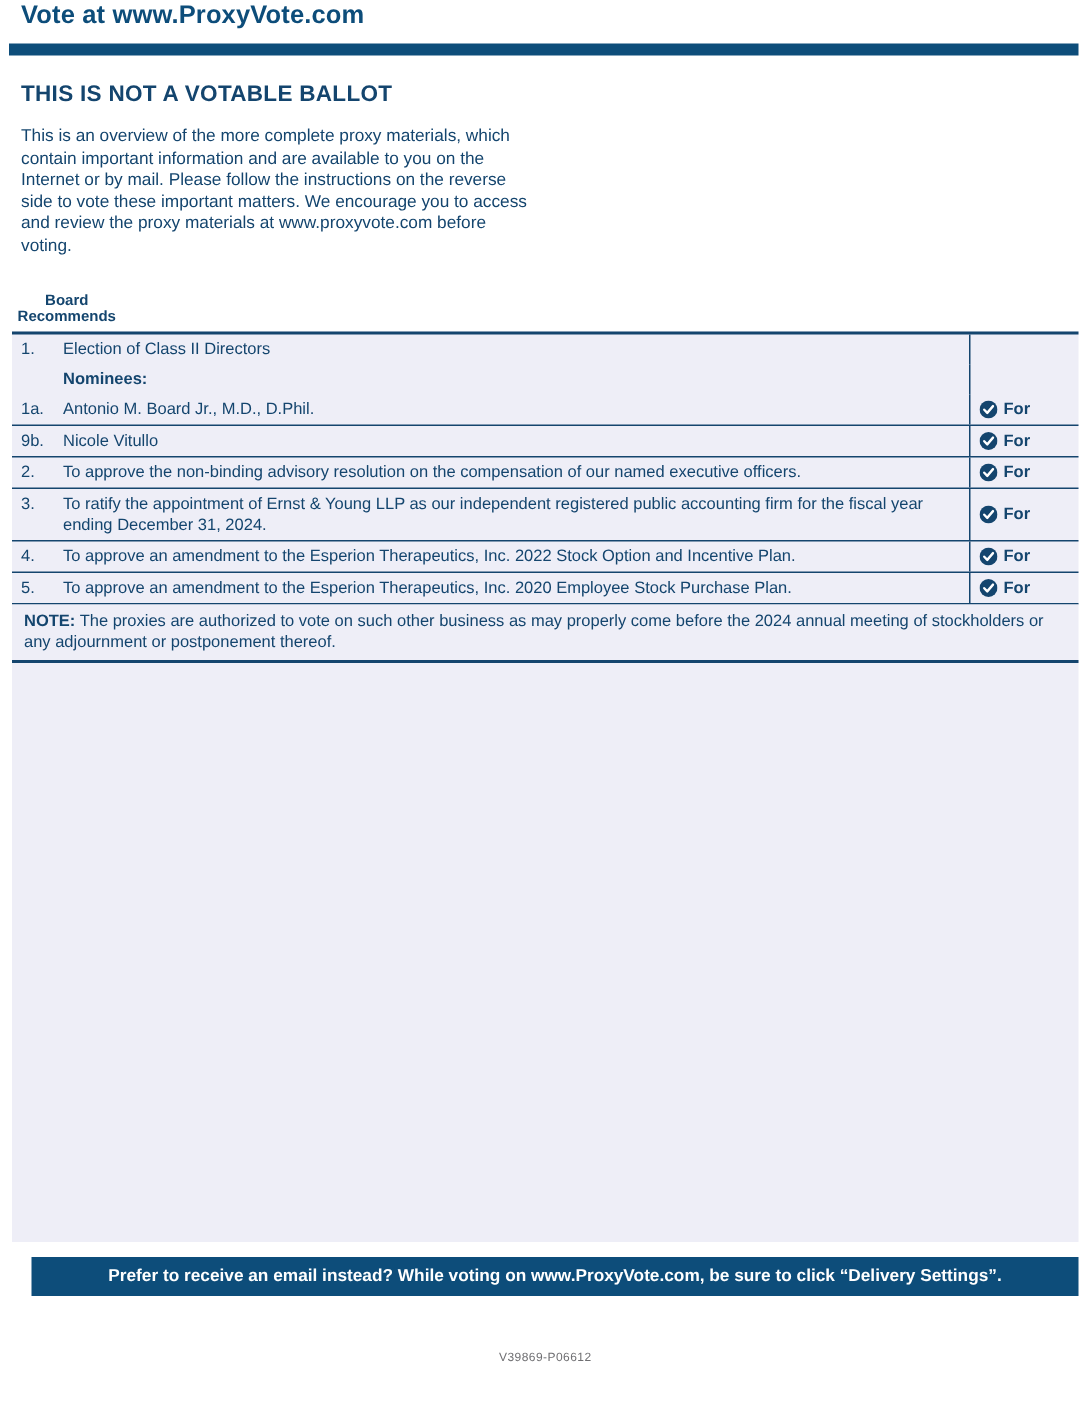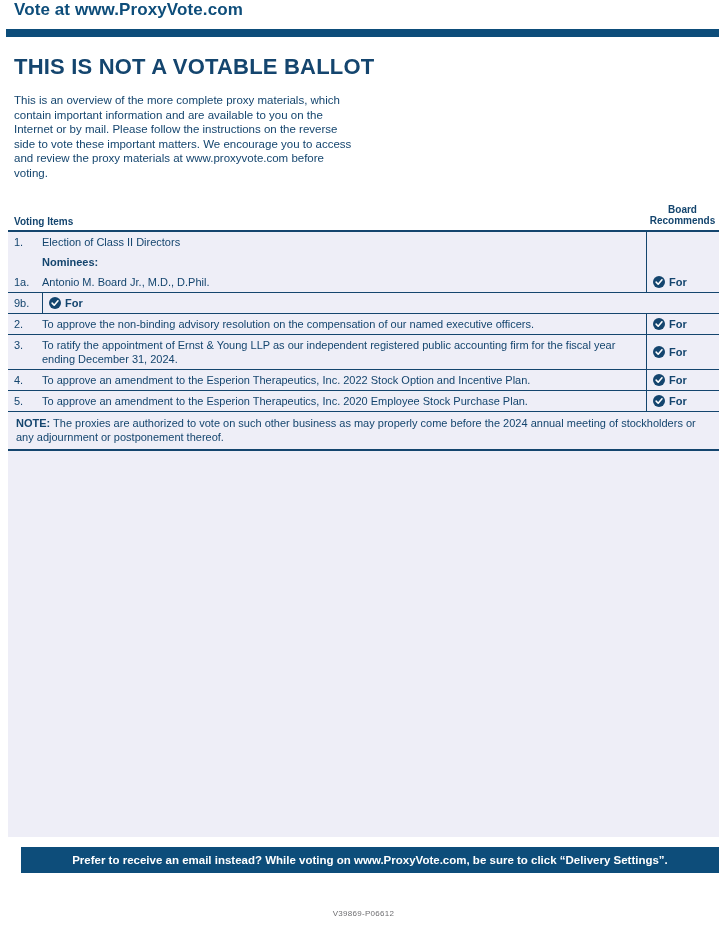--- a/index.html
+++ b/index.html
@@ -33,21 +33,21 @@
     margin-right: 8px;
     height: 8px;
     background: #0d4d7a;
   }
 
   
   .intro {
     padding: 17px 0 0 14px;
   }
   .intro-title {
-    font-size: 22px;
+    font-size: 15px;
     font-weight: bold;
     color: #14456e;
     letter-spacing: 0.2px;
   }
   .intro-body {
     margin-top: 13px;
     font-size: 11.5px;
     line-height: 14.6px;
     color: #14456e;
     width: 345px;
@@ -180,21 +180,20 @@
 <div class="header-rule"></div>
 
 <div class="intro">
   <div class="intro-title">THIS IS NOT A VOTABLE BALLOT</div>
   <div class="intro-body">This is an overview of the more complete proxy materials, which contain important information and are available to you on the Internet or by mail. Please follow the instructions on the reverse side to vote these important matters. We encourage you to access and review the proxy materials at www.proxyvote.com before voting.</div>
 </div>
 
 <div class="table-wrap">
 
   <div class="col-head">
-    <div class="col-head-items">Voting Items</div>
     <div class="col-head-rec">
       <div>Board</div>
       <div>Recommends</div>
     </div>
   </div>
 
   <div class="vtable" id="vtable-body">
       <div class="vrow no-rule">
         <div class="num">1.</div>
         <div class="desc">Election of Class II Directors</div>
@@ -211,20 +210,21 @@
         <div class="rec">
           <svg class="check-icon" viewBox="0 0 16 16">
             <circle cx="8" cy="8" r="8" fill="#14456e"></circle>
             <path d="M4.2 8.2 L6.9 11 L12.0 5.0" stroke="#ffffff" stroke-width="2.1" fill="none" stroke-linecap="round" stroke-linejoin="round"></path>
           </svg>
           <span class="rec-label">For</span>
         </div>
       </div>
       <div class="vrow">
         <div class="num">9b.</div>
+        <div class="desc">Nicole Vitullo</div>
         <div class="rec">
           <svg class="check-icon" viewBox="0 0 16 16">
             <circle cx="8" cy="8" r="8" fill="#14456e"></circle>
             <path d="M4.2 8.2 L6.9 11 L12.0 5.0" stroke="#ffffff" stroke-width="2.1" fill="none" stroke-linecap="round" stroke-linejoin="round"></path>
           </svg>
           <span class="rec-label">For</span>
         </div>
       </div>
       <div class="vrow">
         <div class="num">2.</div>

